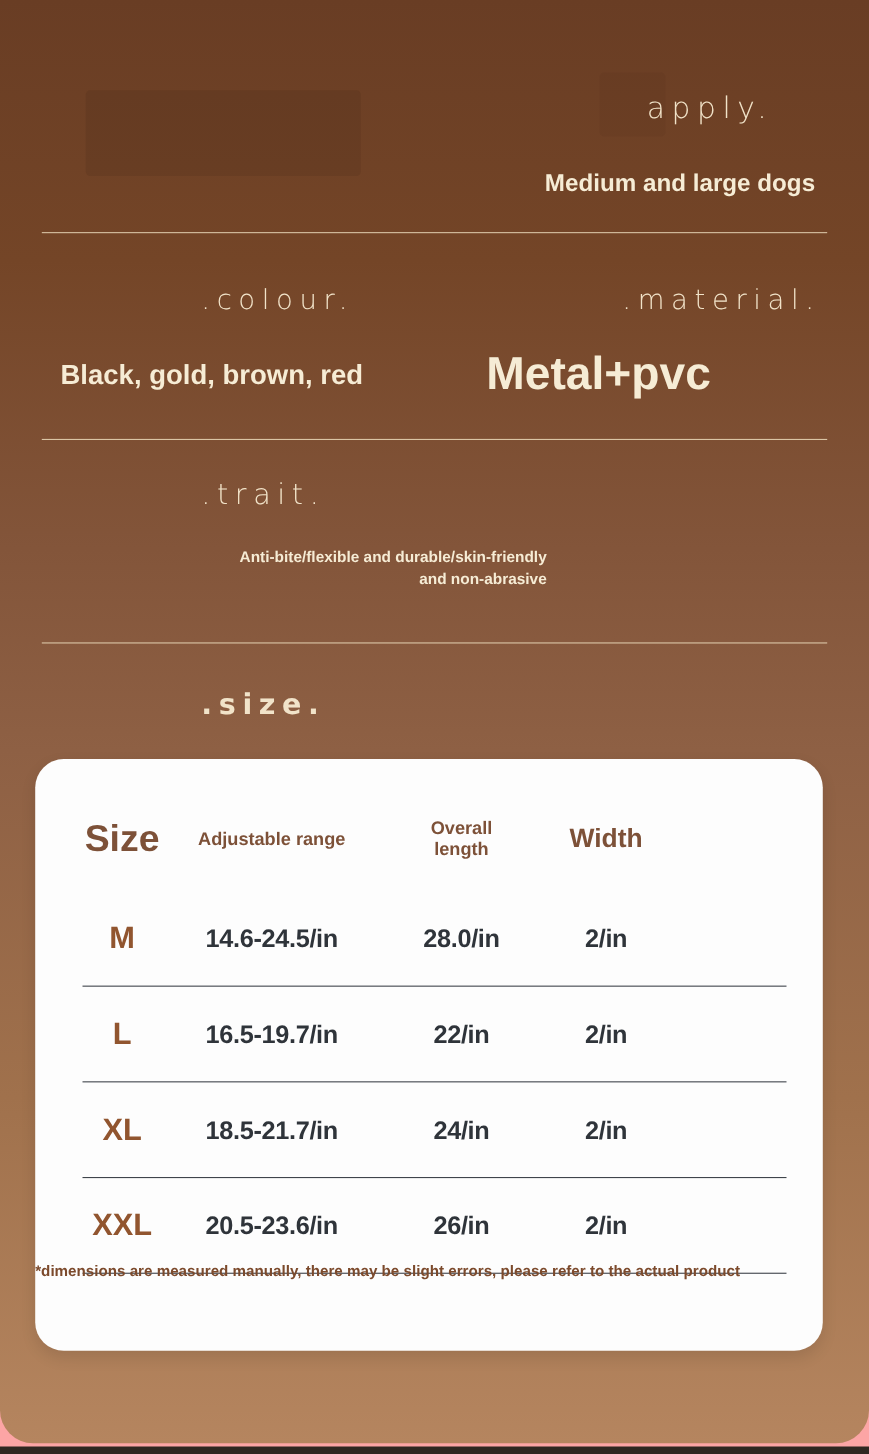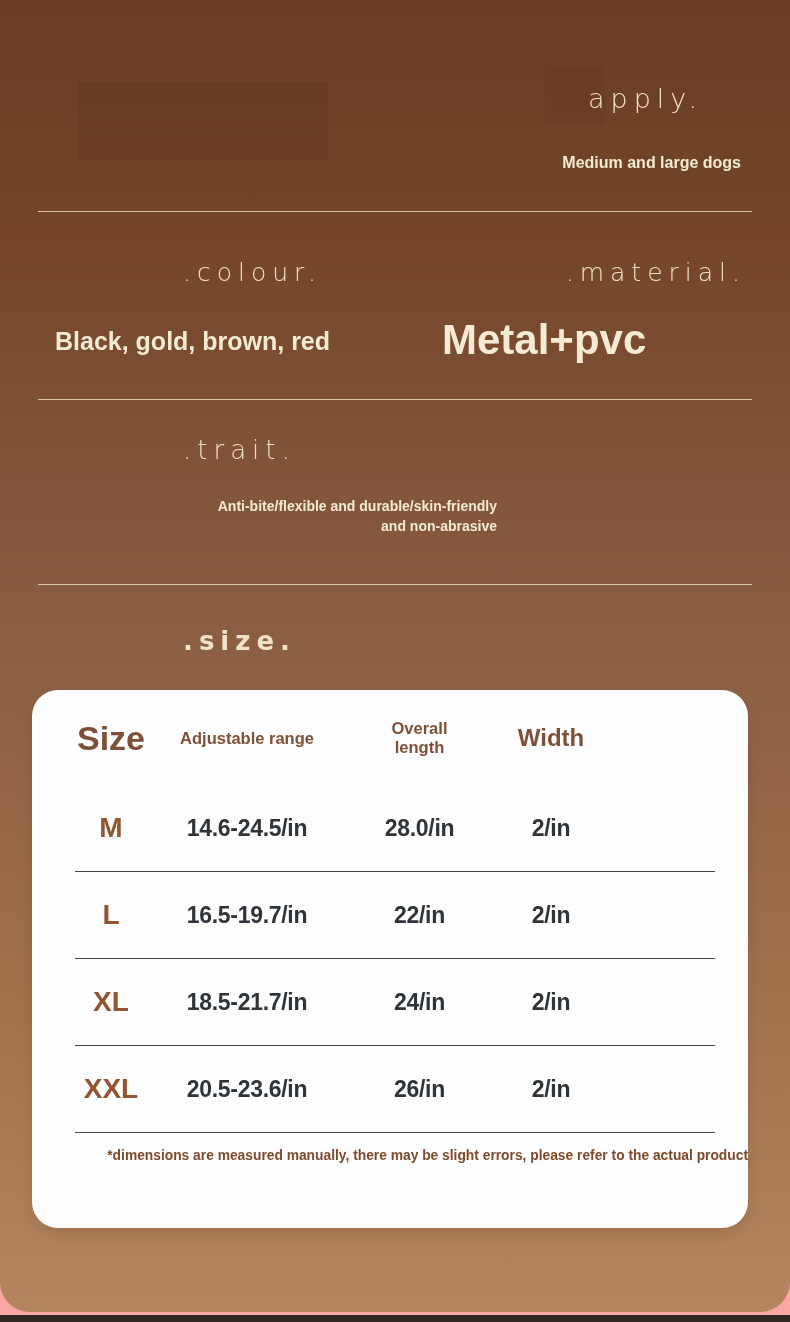--- a/index.html
+++ b/index.html
@@ -50,46 +50,46 @@
     position:absolute;left:32px;top:690px;width:716px;height:538px;
     background:#fdfdfd;border-radius:26px;
     box-shadow:0 6px 14px rgba(0,0,0,0.10);
   }
   .table-wrap{position:absolute;left:43px;top:0;width:640px;}
   .t-row{
     display:grid;
     grid-template-columns:72px 200px 145px 118px;
     align-items:center;
   }
-  .t-header{height:94px;padding-top:1px;}
+  .t-header{height:94px;padding-top:26px;}
   .t-data{height:86px;border-bottom:1.6px solid #3f444b;}
   .t-cell{display:flex;align-items:center;justify-content:center;text-align:center;}
   .h-size{font-size:34px;font-weight:bold;color:#7d5138;}
   .h-small{font-size:16.5px;font-weight:bold;color:#7d5138;line-height:19px;}
   .h-overall{max-width:86px;margin:0 auto;}
   .h-width{font-size:24px;font-weight:bold;color:#7d5138;}
   .c-size{font-size:28px;font-weight:bold;color:#91552f;}
   .c-val{font-size:23px;font-weight:bold;color:#2f343a;letter-spacing:-0.3px;}
   .footnote{
     position:absolute;left:0;right:0;top:458px;
-    text-align:right;
+    text-align:left;
     font-size:13.8px;font-weight:bold;color:#7c4a2c;
   }
 </style>
 </head>
 <body>
 
 <div class="page">
   <div class="panel">
 
     <div class="ghost" style="left:78px;top:82px;width:250px;height:78px;"></div>
     <div class="ghost" style="left:545px;top:66px;width:60px;height:58px;opacity:.5;"></div>
 
     <div class="thin-heading" style="top:83px;right:87px;font-size:27px;">apply.</div>
-    <div class="bold-cream" style="top:154px;right:49px;font-size:16px;">Medium and large dogs</div>
+    <div class="bold-cream" style="top:154px;right:49px;font-size:22px;">Medium and large dogs</div>
 
     <div class="divider" style="top:211px;"></div>
 
     <div class="thin-heading" style="top:258px;left:183px;font-size:25px;">.colour.</div>
     <div class="thin-heading" style="top:258px;right:44px;font-size:25px;">.material.</div>
     <div class="bold-cream" style="top:327px;left:55px;font-size:25px;">Black, gold, brown, red</div>
     <div class="bold-cream" style="top:316px;left:442px;font-size:42px;">Metal+pvc</div>
 
     <div class="divider" style="top:399px;"></div>
 

